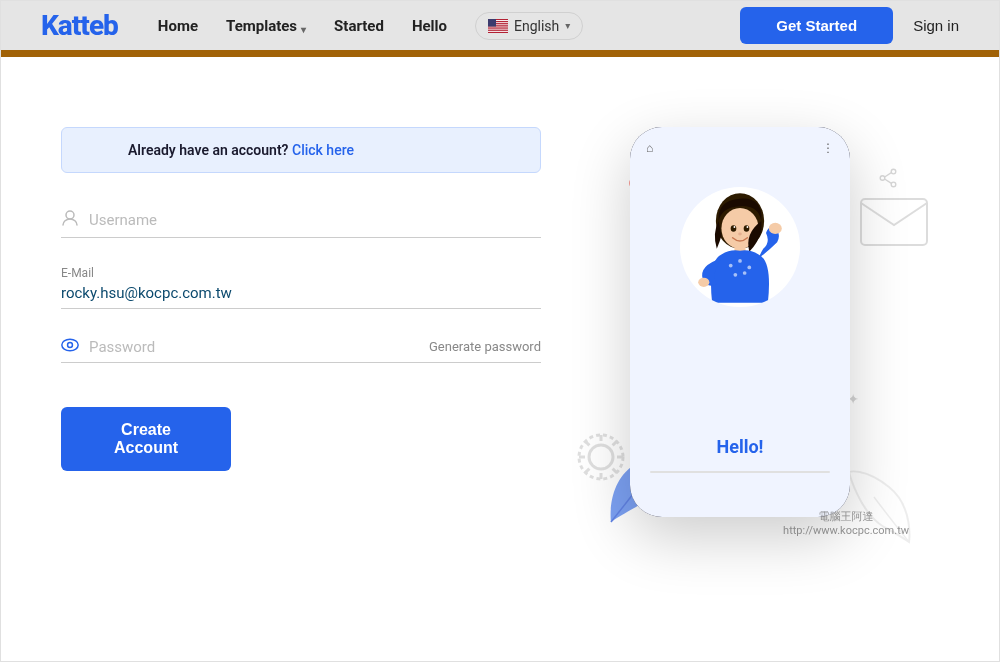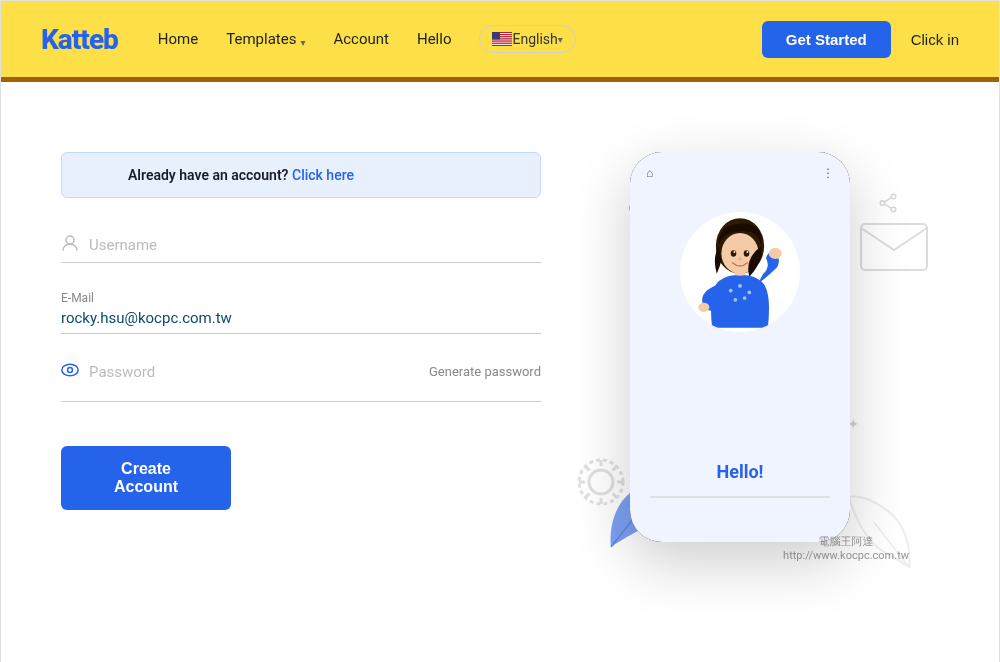--- a/index.html
+++ b/index.html
@@ -16,23 +16,23 @@
       background: #fff;
       border: 1px solid #e0e0e0;
       position: relative;
     }
 
     
     .navbar {
       display: flex;
       align-items: center;
       padding: 0 40px;
-      height: 81px;
-      border-bottom: 5px solid #a16207;
-      background: #fde047;
+      height: 56px;
+      border-bottom: 7px solid #a16207;
+      background: #e5e5e5;
     }
     .navbar-logo {
       font-size: 28px;
       font-weight: 800;
       color: #2563eb;
       margin-right: 40px;
       text-decoration: none;
       letter-spacing: -1px;
     }
     .navbar-logo span {
@@ -44,29 +44,30 @@
       gap: 28px;
       flex: 1;
     }
     .nav-item {
       font-size: 15px;
       color: #222;
       cursor: pointer;
       display: flex;
       align-items: flex-end;
       gap: 4px;
-      font-weight: 400;
+      font-weight: 700;
     }
     .nav-chevron {
       font-size: 10px;
       color: #666;
     }
     .lang-selector {
       display: flex;
       align-items: center;
+      gap: 6px;
       border: 1px solid #d0d0d0;
       border-radius: 20px;
       padding: 5px 12px;
       cursor: pointer;
       font-size: 14px;
       color: #333;
     }
     .flag-icon {
       width: 20px;
       height: 14px;
@@ -76,21 +77,21 @@
       display: flex;
       align-items: center;
       gap: 20px;
       margin-left: auto;
     }
     .btn-get-started {
       background: #2563eb;
       color: #fff;
       border: none;
       border-radius: 6px;
-      padding: 10px 24px;
+      padding: 10px 36px;
       font-size: 15px;
       font-weight: 600;
       cursor: pointer;
     }
     .btn-signin {
       font-size: 15px;
       color: #222;
       background: none;
       border: none;
       cursor: pointer;
@@ -163,21 +164,21 @@
       font-family: inherit;
     }
     .form-input::placeholder {
       color: #bbb;
     }
     .password-row {
       display: flex;
       align-items: center;
       justify-content: space-between;
       border-bottom: 1.5px solid #ccc;
-      padding-bottom: 20px;
+      padding-bottom: 6px;
     }
     .password-left {
       display: flex;
       align-items: center;
       gap: 10px;
       flex: 1;
     }
     .eye-icon {
       color: #2563eb;
       font-size: 16px;
@@ -380,21 +381,21 @@
     </a>
     <div class="navbar-nav">
       <div class="nav-item">
         <span>Home</span>
       </div>
       <div class="nav-item">
         <span>Templates</span>
         <span class="nav-chevron">▾</span>
       </div>
       <div class="nav-item">
-        <span>Account</span>
+        <span>Started</span>
       </div>
       <div class="nav-item">
         <span>Hello</span>
       </div>
       <div class="lang-selector">
 
         <svg class="flag-icon" viewBox="0 0 20 14" xmlns="http://www.w3.org/2000/svg">
           <rect width="20" height="14" fill="#B22234"></rect>
           <rect y="1.08" width="20" height="1.08" fill="#fff"></rect>
           <rect y="2.15" width="20" height="1.08" fill="#B22234"></rect>
@@ -409,21 +410,21 @@
           <rect y="11.85" width="20" height="1.08" fill="#fff"></rect>
           <rect y="12.92" width="20" height="1.08" fill="#B22234"></rect>
           <rect width="8" height="7.54" fill="#3C3B6E"></rect>
         </svg>
         <span>English</span>
         <span class="nav-chevron">▾</span>
       </div>
     </div>
     <div class="navbar-actions">
       <button class="btn-get-started">Get Started</button>
-      <button class="btn-signin">Click in</button>
+      <button class="btn-signin">Sign in</button>
     </div>
   </nav>
 
   <div class="main-content">
 
     <div class="form-section">
 
       
       <div class="already-account-banner">
         <strong>Already have an account?</strong>

